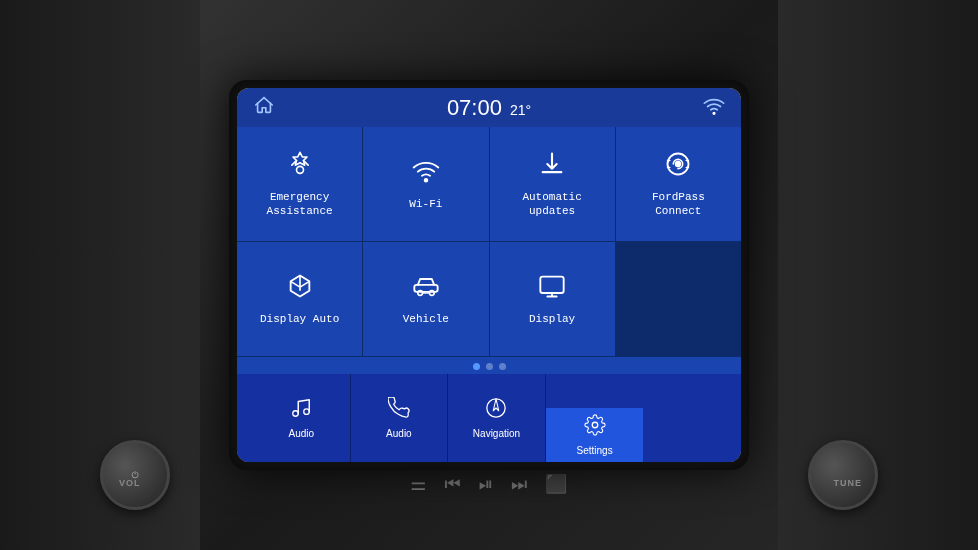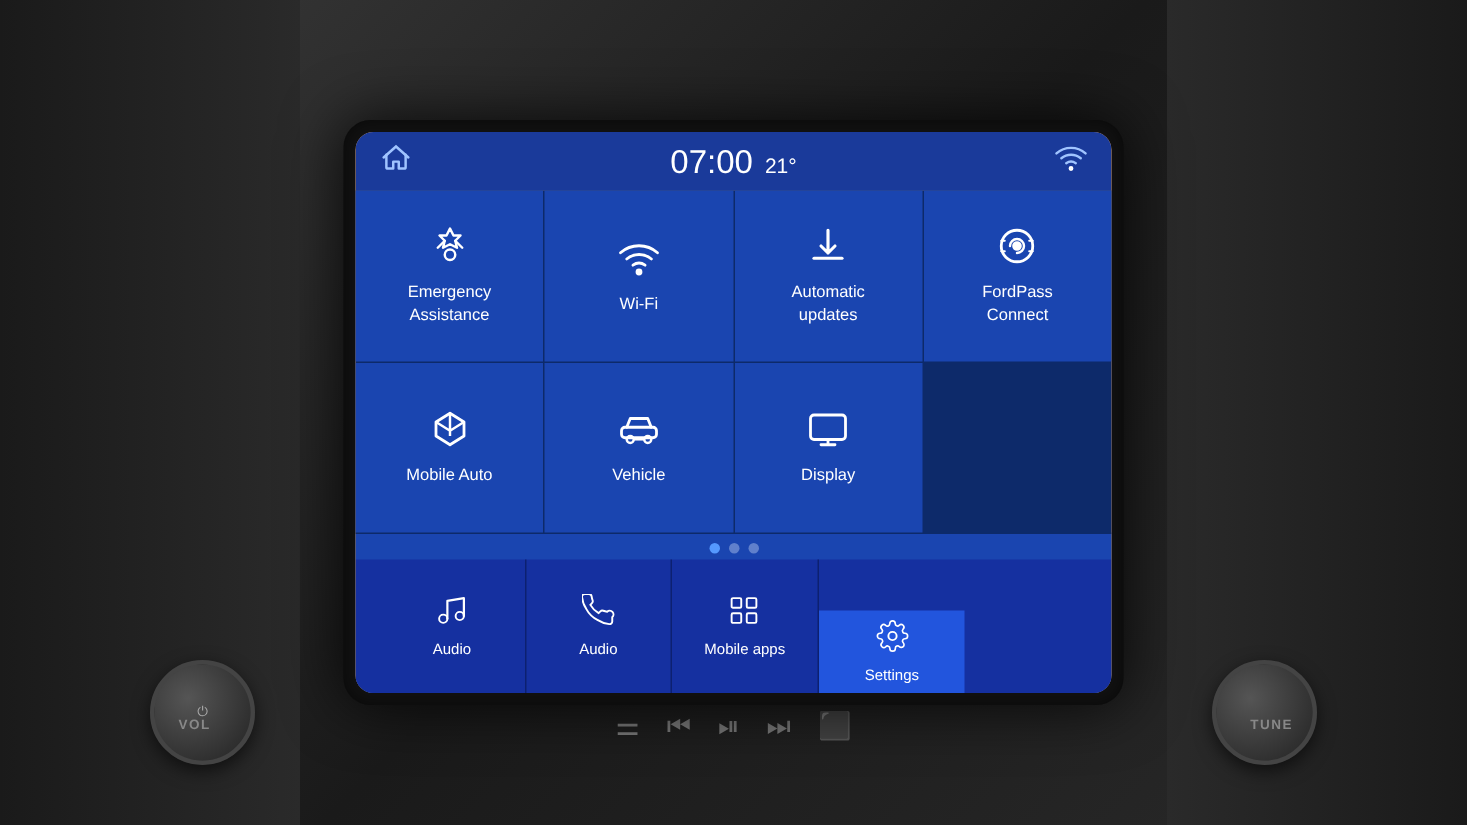--- a/index.html
+++ b/index.html
@@ -31,21 +31,21 @@
       border-radius: 18px;
       padding: 8px;
       box-shadow: 0 0 40px rgba(0,0,0,0.8), inset 0 0 10px rgba(0,0,0,0.5);
       position: relative;
       z-index: 10;
     }
 
     .screen {
       width: 100%;
       height: 100%;
-      background: #fdba74;
+      background: #eab308;
       border-radius: 12px;
       overflow: hidden;
       display: flex;
       flex-direction: column;
     }
 
     
     .header {
       background: #1a3a9a;
       display: flex;
@@ -91,20 +91,21 @@
     }
 
     .grid-area {
       flex: 1;
       display: grid;
       grid-template-columns: repeat(4, 1fr);
       grid-template-rows: repeat(2, 1fr);
       gap: 1px;
       background: #0d2a6a;
       border-bottom: 1px solid #0d2a6a;
+      font-family: Liberation Mono, monospace;
     }
 
     .grid-cell {
       background: #1a45b0;
       display: flex;
       flex-direction: column;
       align-items: center;
       justify-content: center;
       gap: 6px;
       padding: 10px 6px;
@@ -383,21 +384,21 @@
             <span class="cell-label">FordPass<br>Connect</span>
           </div>
 
           <div class="grid-cell">
             <span class="cell-icon">
               <svg class="icon-svg" viewBox="0 0 24 24">
                 <path d="M12 3L4 8v8l8 5 8-5V8z" stroke="white" stroke-width="1.6" fill="none" stroke-linejoin="round"></path>
                 <path d="M12 3v13M4 8l8 5 8-5" stroke="white" stroke-width="1.4" fill="none" stroke-linejoin="round"></path>
               </svg>
             </span>
-            <span class="cell-label">Mobile Auto</span>
+            <span class="cell-label">Display Auto</span>
           </div>
 
 
           <div class="grid-cell">
             <span class="cell-icon">
               <svg class="icon-svg" viewBox="0 0 24 24">
                 <path d="M5 11l2-5h10l2 5" stroke="white" stroke-width="1.6" fill="none" stroke-linecap="round" stroke-linejoin="round"></path>
                 <rect x="2" y="11" width="20" height="6" rx="2" stroke="white" stroke-width="1.6" fill="none"></rect>
                 <circle cx="7" cy="18" r="2" stroke="white" stroke-width="1.4" fill="none"></circle>
                 <circle cx="17" cy="18" r="2" stroke="white" stroke-width="1.4" fill="none"></circle>
@@ -439,32 +440,30 @@
 
           <div class="nav-item">
             <span class="nav-icon">
               <svg class="icon-svg-sm" viewBox="0 0 24 24">
                 <path d="M22 16.92v3a2 2 0 01-2.18 2 19.79 19.79 0 01-8.63-3.07A19.5 19.5 0 013.07 10.8 19.79 19.79 0 01.01 2.18 2 2 0 012 0h3a2 2 0 012 1.72c.127.96.361 1.903.7 2.81a2 2 0 01-.45 2.11L6.09 7.91a16 16 0 006 6l1.27-1.27a2 2 0 012.11-.45c.907.339 1.85.573 2.81.7A2 2 0 0122 16.92z" stroke="white" stroke-width="1.4" fill="none"></path>
               </svg>
             </span>
             <span class="nav-label">Audio</span>
           </div>
 
-
           <div class="nav-item">
             <span class="nav-icon">
               <svg class="icon-svg-sm" viewBox="0 0 24 24">
-                <rect x="3" y="3" width="7" height="7" rx="1" stroke="white" stroke-width="1.4" fill="none"></rect>
-                <rect x="14" y="3" width="7" height="7" rx="1" stroke="white" stroke-width="1.4" fill="none"></rect>
-                <rect x="3" y="14" width="7" height="7" rx="1" stroke="white" stroke-width="1.4" fill="none"></rect>
-                <rect x="14" y="14" width="7" height="7" rx="1" stroke="white" stroke-width="1.4" fill="none"></rect>
-              </svg>
-            </span>
-            <span class="nav-label">Mobile apps</span>
-          </div>
+                <circle cx="12" cy="12" r="10" stroke="white" stroke-width="1.4" fill="none"></circle>
+                <polygon points="12,2 15,15 12,12 9,15" stroke="white" stroke-width="1.2" fill="none" stroke-linejoin="round"></polygon>
+              </svg>
+            </span>
+            <span class="nav-label">Navigation</span>
+          </div>
+
 
           <div class="nav-item active">
             <span class="nav-icon">
               <svg class="icon-svg-sm" viewBox="0 0 24 24">
                 <circle cx="12" cy="12" r="3" stroke="white" stroke-width="1.4" fill="none"></circle>
                 <path d="M19.4 15a1.65 1.65 0 00.33 1.82l.06.06a2 2 0 010 2.83 2 2 0 01-2.83 0l-.06-.06a1.65 1.65 0 00-1.82-.33 1.65 1.65 0 00-1 1.51V21a2 2 0 01-4 0v-.09A1.65 1.65 0 009 19.4a1.65 1.65 0 00-1.82.33l-.06.06a2 2 0 01-2.83-2.83l.06-.06A1.65 1.65 0 004.68 15a1.65 1.65 0 00-1.51-1H3a2 2 0 010-4h.09A1.65 1.65 0 004.6 9a1.65 1.65 0 00-.33-1.82l-.06-.06a2 2 0 012.83-2.83l.06.06A1.65 1.65 0 009 4.68a1.65 1.65 0 001-1.51V3a2 2 0 014 0v.09a1.65 1.65 0 001 1.51 1.65 1.65 0 001.82-.33l.06-.06a2 2 0 012.83 2.83l-.06.06A1.65 1.65 0 0019.4 9a1.65 1.65 0 001.51 1H21a2 2 0 010 4h-.09a1.65 1.65 0 00-1.51 1z" stroke="white" stroke-width="1.2" fill="none"></path>
               </svg>
             </span>
             <span class="nav-label">Settings</span>
           </div>

